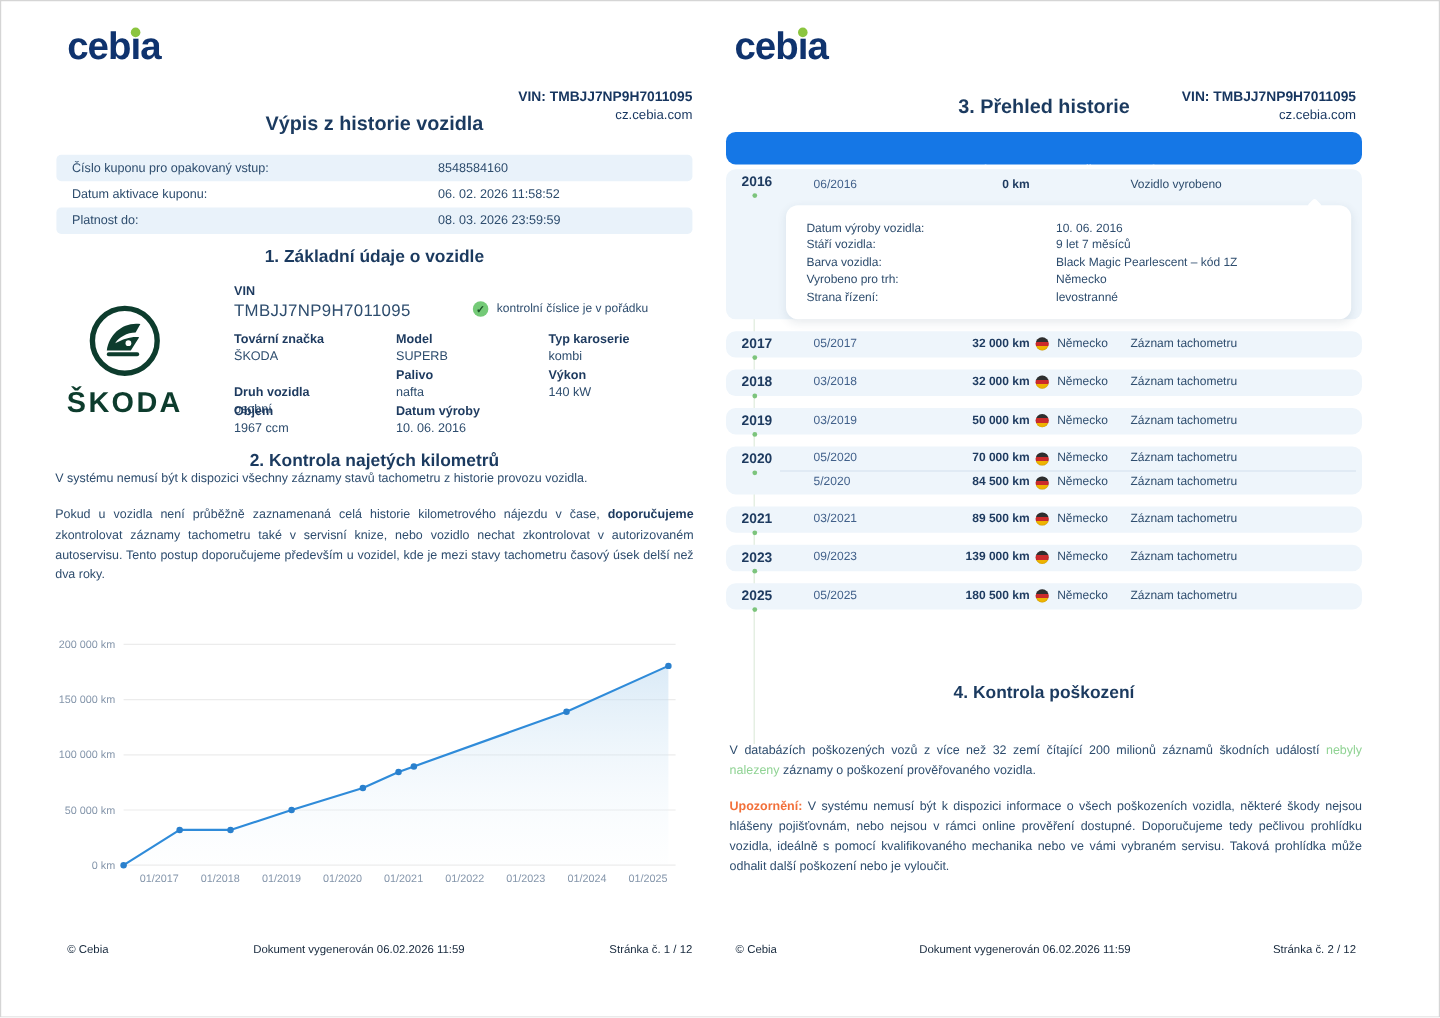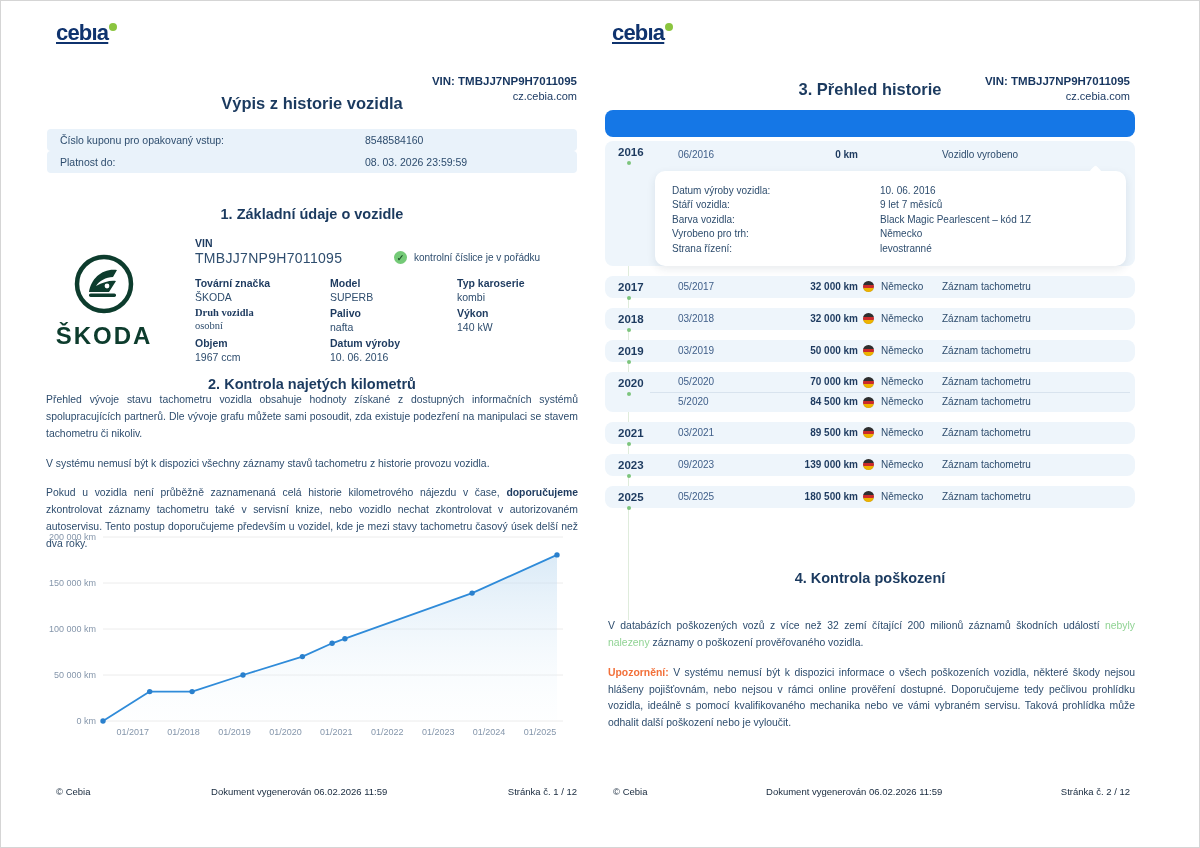--- a/index.html
+++ b/index.html
@@ -1,21 +1,21 @@
 <!DOCTYPE html>
 <html><head>
 <meta charset="utf-8">
 <style>
   html,body{margin:0;padding:0;background:#fff;font-family:"Liberation Sans",sans-serif;}
   .canvas{position:relative;width:1200px;height:848px;background:#ffffff;overflow:hidden;box-shadow:inset 0 0 0 1px #d5d5d5;}
   .page{position:absolute;top:0;width:600px;height:848px;}
   #p1{left:0;} #p2{left:600px;}
 
   
-  .logo{position:absolute;top:20px;font-size:22px;font-weight:bold;color:#0f336e;letter-spacing:-0.8px;text-decoration:underline;}
+  .logo{position:absolute;top:20px;font-size:32px;font-weight:bold;color:#0f336e;letter-spacing:-0.8px;}
   #p1 .logo{left:56px;} #p2 .logo{left:12px;}
   .logo-dot{position:absolute;left:53px;top:3px;width:8px;height:8px;border-radius:50%;background:#8bc53f;}
   .vinbox{position:absolute;top:27px;text-align:right;color:#16355f;margin-top:48px;}
   #p1 .vinbox{right:23px;} #p2 .vinbox{right:70px;}
   .vin{font-weight:bold;font-size:11.5px;margin-bottom:3px;}
   .site{font-size:11px;}
 
   h1.ptitle{position:absolute;margin:0;text-align:center;font-size:16.5px;color:#1b3a5f;font-weight:bold;}
   #p1 h1.ptitle{left:47px;width:530px;top:94px;}
   #p2 h1.ptitle{left:5px;width:530px;top:80px;}
@@ -103,20 +103,24 @@
       <div class="site">cz.cebia.com</div>
     </div>
 
     <h1 class="ptitle">Výpis z historie vozidla</h1>
 
     <div class="coupon" id="couponRows">
         <div class="crow odd">
           <span class="cl">Číslo kuponu pro opakovaný vstup:</span>
           <span class="cv">8548584160</span>
         </div>
+        <div class="crow">
+          <span class="cl">Datum aktivace kuponu:</span>
+          <span class="cv">06. 02. 2026 11:58:52</span>
+        </div>
         <div class="crow odd">
           <span class="cl">Platnost do:</span>
           <span class="cv">08. 03. 2026 23:59:59</span>
         </div>
       </div>
 
     <h2 class="sec" id="sec1h">1. Základní údaje o vozidle</h2>
 
     <div class="skoda">
       <svg width="72" height="70" viewBox="0 0 72 70">
@@ -141,21 +145,21 @@
           <div class="fvalue">ŠKODA</div>
         </div>
         <div class="fitem" style="left: 135px; top: 0px;">
           <div class="flabel">Model</div>
           <div class="fvalue">SUPERB</div>
         </div>
         <div class="fitem" style="left: 262px; top: 0px;">
           <div class="flabel">Typ karoserie</div>
           <div class="fvalue">kombi</div>
         </div>
-        <div class="fitem" style="left: 0px; top: 30px; font-family: Liberation Serif, serif;">
+        <div class="fitem" style="left: 0px; top: 44px;">
           <div class="flabel">Druh vozidla</div>
           <div class="fvalue">osobní</div>
         </div>
         <div class="fitem" style="left: 135px; top: 30px;">
           <div class="flabel">Palivo</div>
           <div class="fvalue">nafta</div>
         </div>
         <div class="fitem" style="left: 262px; top: 30px;">
           <div class="flabel">Výkon</div>
           <div class="fvalue">140 kW</div>
@@ -166,21 +170,20 @@
         </div>
         <div class="fitem" style="left: 135px; top: 60px;">
           <div class="flabel">Datum výroby</div>
           <div class="fvalue">10. 06. 2016</div>
         </div>
       </div>
 
     <h2 class="sec" id="sec2h">2. Kontrola najetých kilometrů</h2>
 
     <div class="paras">
-      <p>Přehled vývoje stavu tachometru vozidla obsahuje hodnoty získané z dostupných informačních systémů spolupracujících partnerů. Dle vývoje grafu můžete sami posoudit, zda existuje podezření na manipulaci se stavem tachometru či nikoliv.</p>
       <p>V systému nemusí být k dispozici všechny záznamy stavů tachometru z historie provozu vozidla.</p>
       <p><span>Pokud u vozidla není průběžně zaznamenaná celá historie kilometrového nájezdu v čase, </span><span class="blab">doporučujeme</span><span> zkontrolovat záznamy tachometru také v servisní knize, nebo vozidlo nechat zkontrolovat v autorizovaném autoservisu. Tento postup doporučujeme především u vozidel, kde je mezi stavy tachometru časový úsek delší než dva roky.</span></p>
     </div>
 
     <svg class="chart" id="chart" width="600" height="250">
         <defs>
           <linearGradient id="fade" x1="0" y1="0" x2="0" y2="1">
             <stop offset="0" stop-color="#bcd9f0" stop-opacity="0.55"></stop>
             <stop offset="1" stop-color="#eaf5fc" stop-opacity="0.05"></stop>
           </linearGradient>

